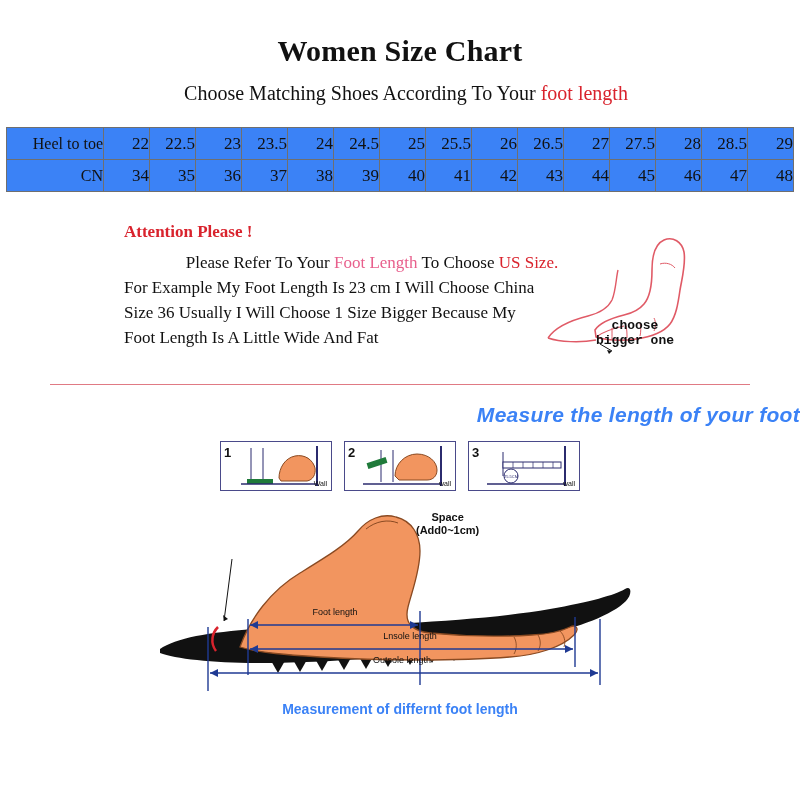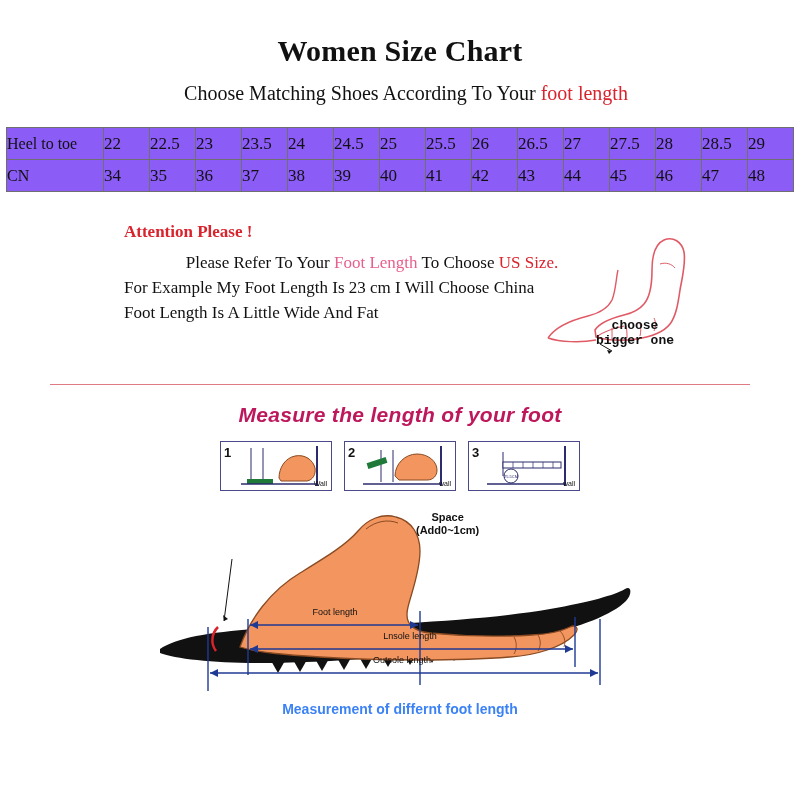--- a/index.html
+++ b/index.html
@@ -49,27 +49,27 @@
     padding: 0 6px;
   }
   table.size-table {
     width: 788px;
     margin: 0 auto;
     border-collapse: collapse;
     table-layout: fixed;
   }
   table.size-table td {
     border: 1px solid #6f6f6f;
-    text-align: left;
+    text-align: right;
     font-family: "Liberation Serif", serif;
     font-size: 17px;
     height: 31px;
     padding: 0;
     color: #111;
-    background: #8b5cf6;
+    background: #3b82f6;
   }
   table.size-table td.rowhead {
     font-size: 16px;
     width: 96px;
   }
 
   
   .attention {
     position: relative;
     margin-top: 24px;
@@ -133,26 +133,26 @@
     margin: 8px auto 0 auto;
   }
 
   
   .measure {
     position: relative;
     margin-top: 18px;
     height: 330px;
   }
   .measure-title {
-    text-align: center;
+    text-align: right;
     font-family: "Liberation Sans", sans-serif;
     font-size: 21px;
     font-weight: bold;
     font-style: italic;
-    color: #be185d;
+    color: #3b82f6;
     letter-spacing: 0.3px;
   }
   .steps {
     display: flex;
     justify-content: center;
     gap: 12px;
     margin-top: 14px;
   }
   .step {
     width: 110px;
@@ -266,20 +266,21 @@
     </table>
   </div>
 
   <div class="attention">
     <div class="attention-title">Attention Please !</div>
     <div class="attention-lines">
       <div class="indent">
         <span>Please Refer To Your </span><span class="pink">Foot Length</span><span> To Choose </span><span class="red">US Size.</span>
       </div>
       <div>For Example My Foot Length Is 23 cm I Will Choose China</div>
+      <div>Size  36 Usually I Will Choose 1 Size Bigger Because My</div>
       <div>Foot Length Is A Little Wide And Fat</div>
     </div>
 
     <svg class="foot-art" viewBox="0 0 200 150">
 
       <path d="M95,112 C100,104 112,100 124,97 C133,95 139,92 144,86 C150,79 152,66 152,52 C152,38 155,26 164,22 C173,18 182,24 184,34 C186,46 182,60 180,72 C178,86 176,98 170,106 C163,115 150,119 136,121 C122,123 106,122 96,119 Z" fill="none" stroke="#e05a66" stroke-width="1.6"></path>
 
       <path d="M96,119 C104,113 115,110 124,108" fill="none" stroke="#e05a66" stroke-width="1.2"></path>
       <path d="M112,110 C112,114 112,118 112,121" fill="none" stroke="#e05a66" stroke-width="1"></path>
       <path d="M126,108 C127,112 127,116 127,120" fill="none" stroke="#e05a66" stroke-width="1"></path>

